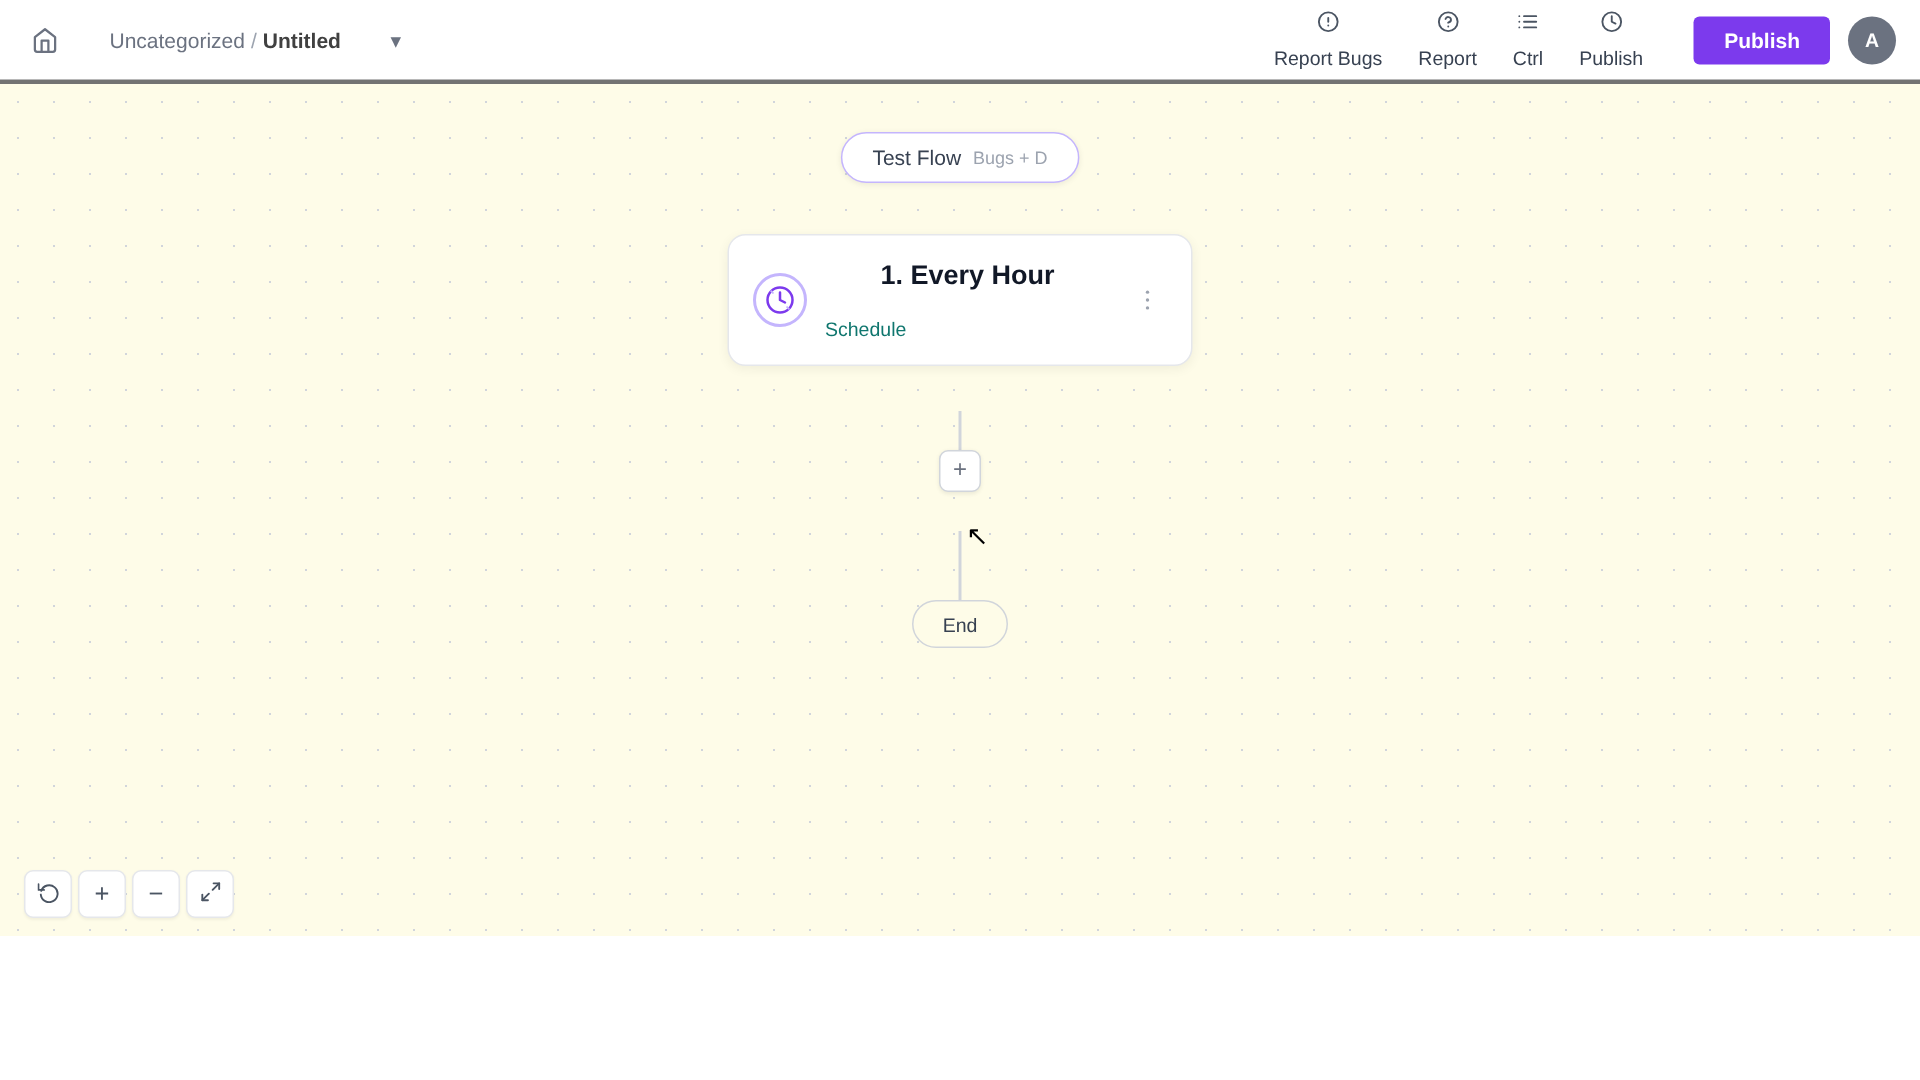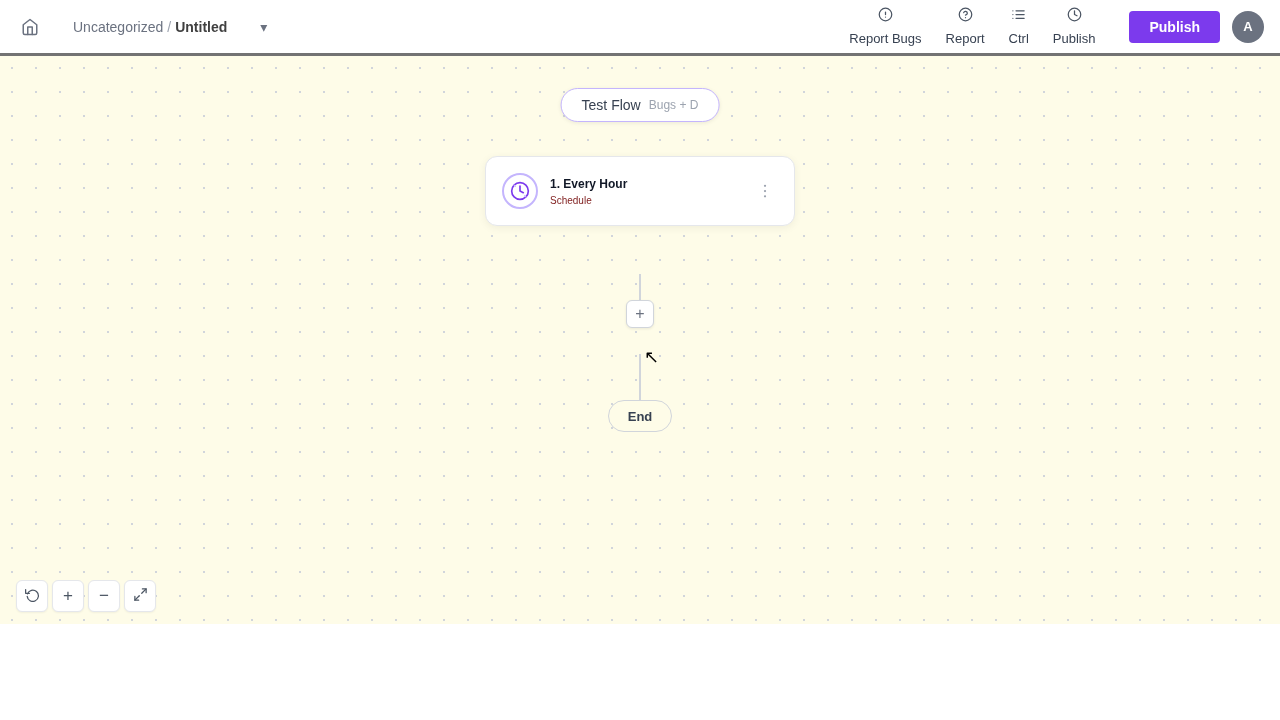--- a/index.html
+++ b/index.html
@@ -118,24 +118,24 @@
       border-radius: 50%;
       border: 2px solid #c4b5fd;
       display: flex; align-items: center; justify-content: center;
       flex-shrink: 0;
     }
     .node-icon-wrap svg {
       width: 20px; height: 20px;
     }
     .node-content { flex: 1; }
     .node-title {
-      font-size: 12px; font-weight: 600; color: #111827;
+      font-size: 18px; font-weight: 600; color: #111827; text-align: center;
     }
     .node-subtitle {
-      font-size: 10px; color: #7f1d1d; margin-top: 4px;
+      font-size: 13px; color: #0f766e; margin-top: 18px;
     }
     .node-menu-btn {
       background: none; border: none; cursor: pointer;
       color: #9ca3af; font-size: 18px; padding: 4px;
       display: flex; align-items: center; justify-content: center;
     }
 
     
     .connector {
       position: absolute;
@@ -175,21 +175,21 @@
       position: absolute;
       top: 344px;
       left: 50%;
       transform: translateX(-50%);
       width: 64px; height: 32px;
       background: #fefce8;
       border: 1.5px solid #d1d5db;
       border-radius: 20px;
       display: flex; align-items: center; justify-content: center;
       font-size: 13px; color: #374151;
-      font-weight: 700;
+      font-weight: 400;
     }
 
     
     #bottom-toolbar {
       position: absolute;
       bottom: 0;
       left: 0;
       right: 0;
       height: 56px;
       display: flex;

